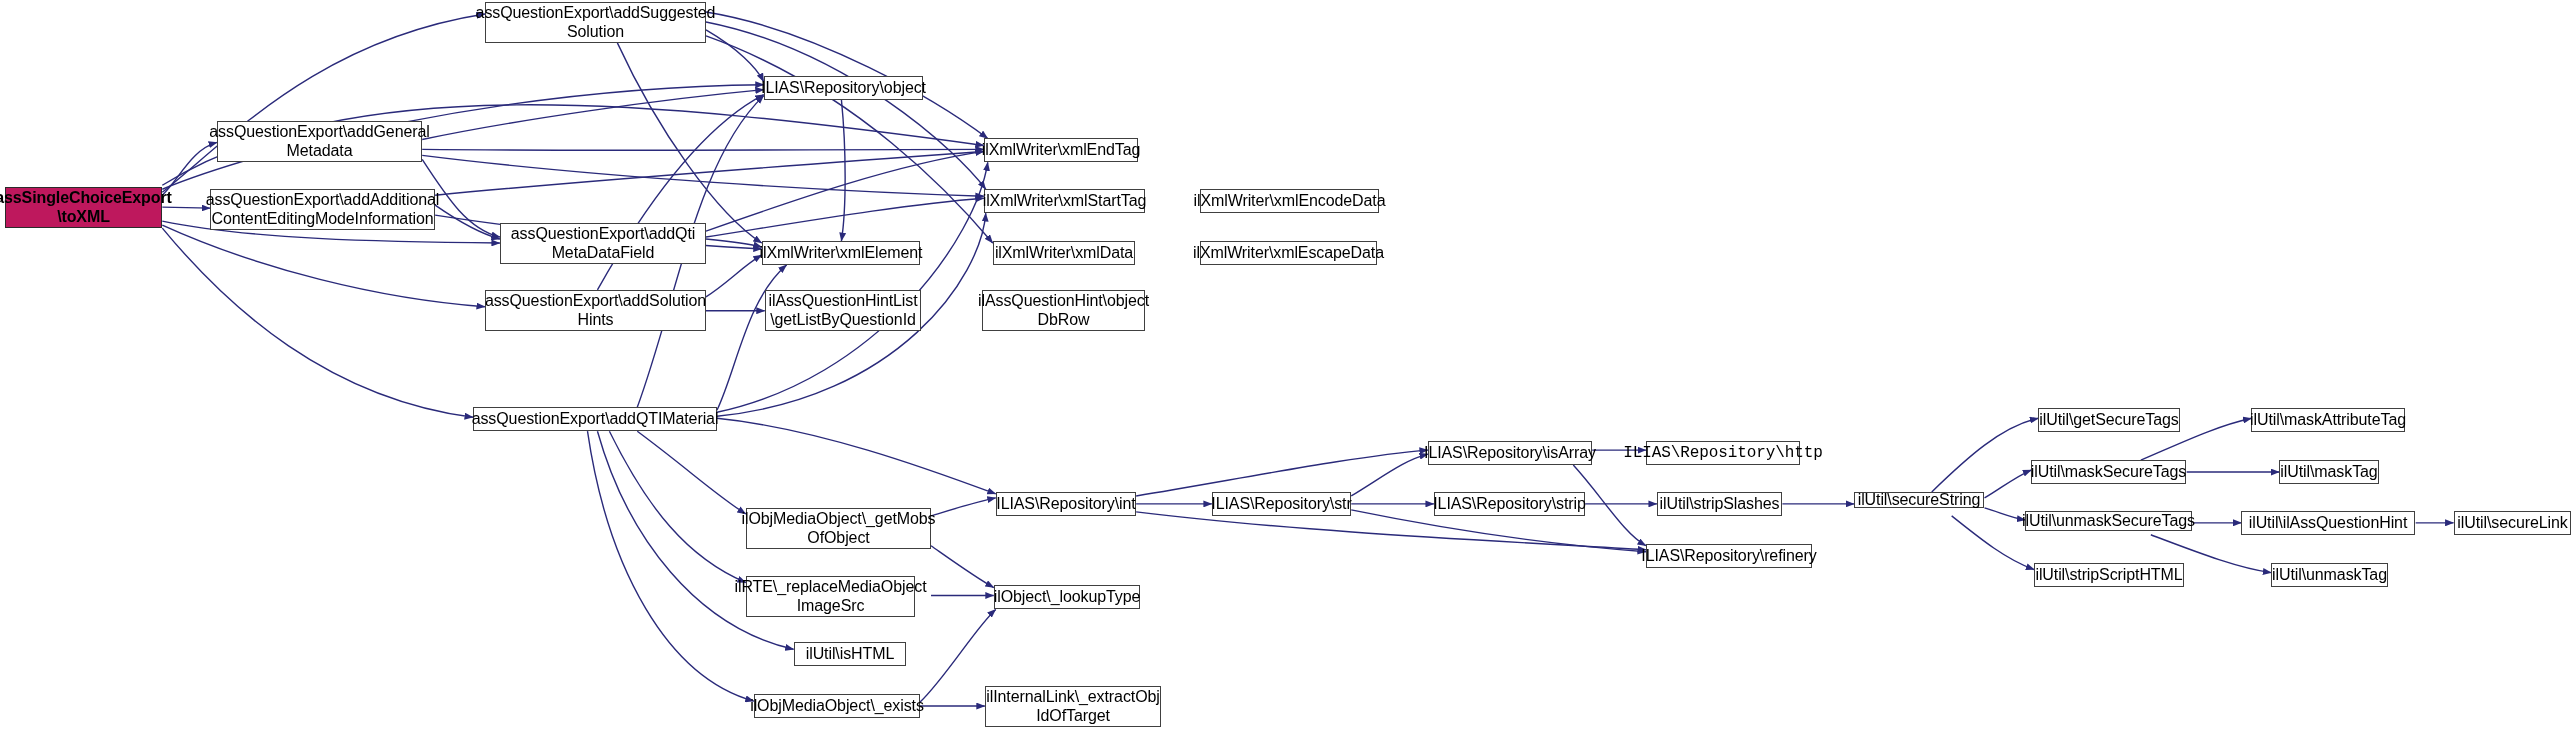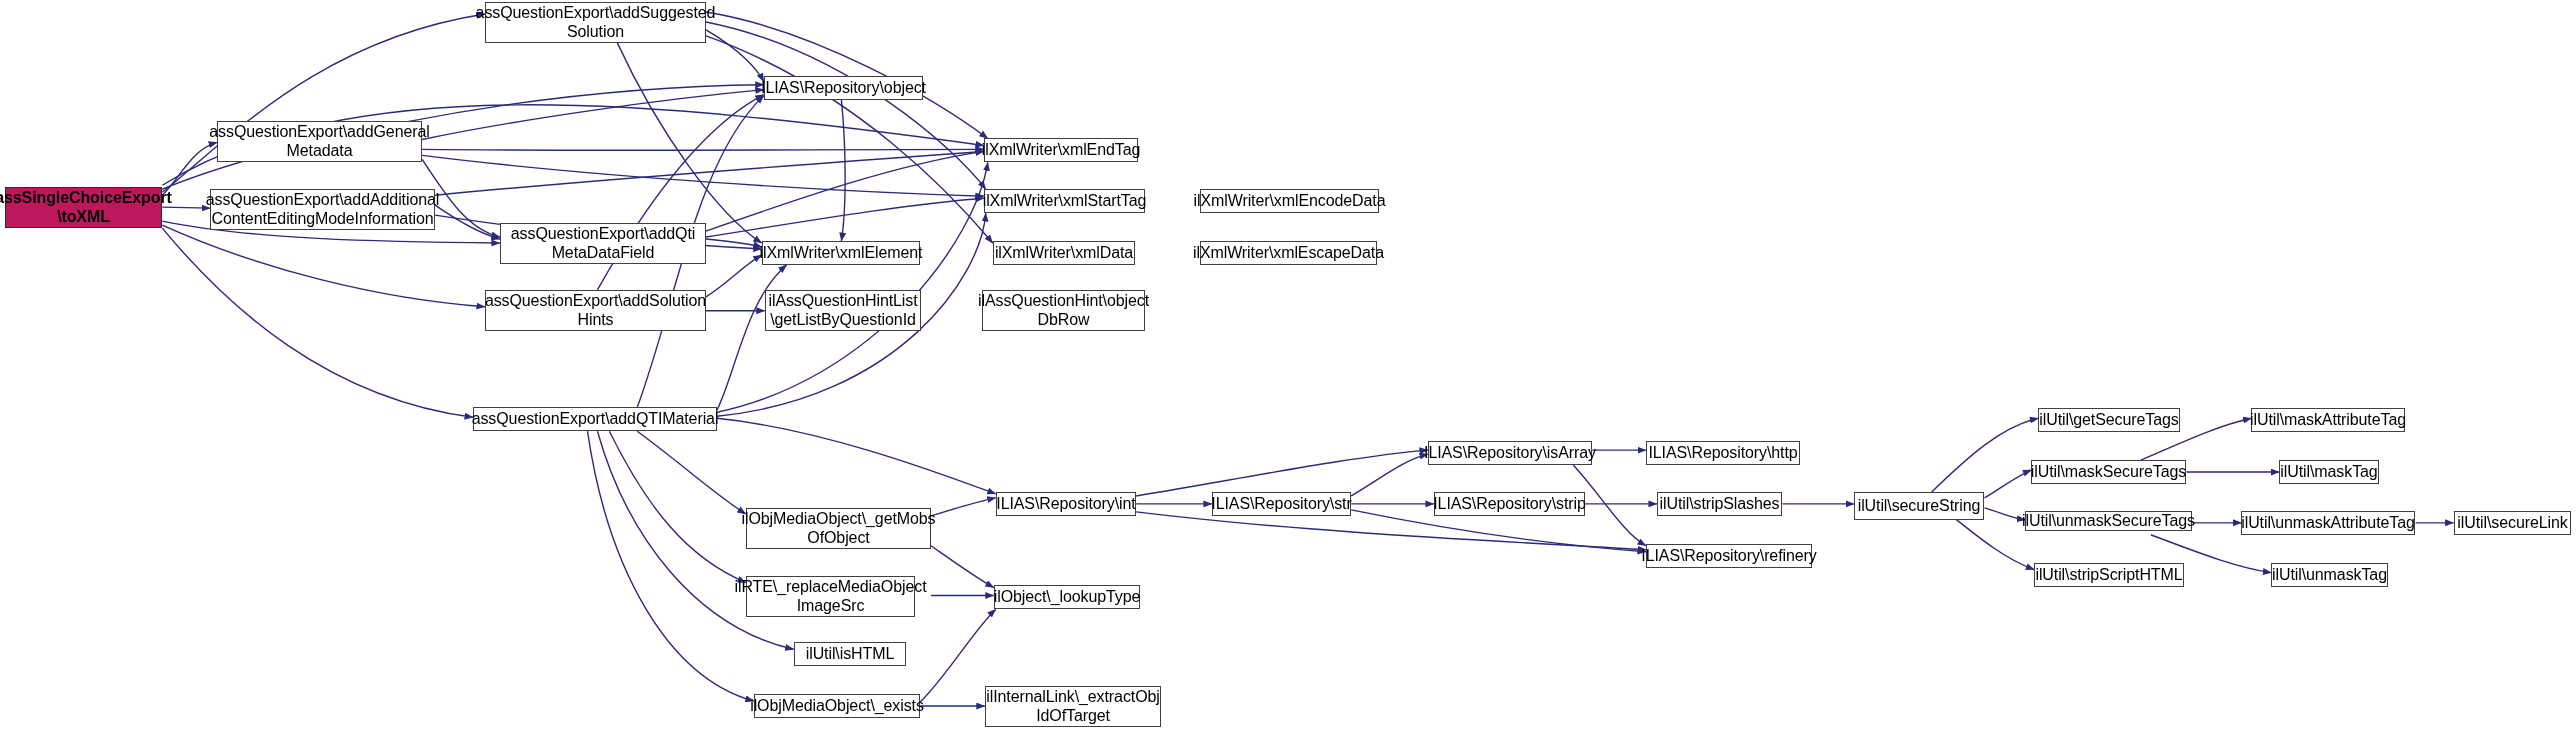--- a/index.html
+++ b/index.html
@@ -156,27 +156,27 @@
       <div class="gnode" style="left: 794px; top: 642px; width: 112px; height: 24px;"><span>ilUtil\isHTML</span></div>
       <div class="gnode" style="left: 754px; top: 694px; width: 166px; height: 24px;"><span>ilObjMediaObject\_exists</span></div>
       <div class="gnode" style="left: 985px; top: 686px; width: 176px; height: 41px;"><span>ilInternalLink\_extractObj
 IdOfTarget</span></div>
       <div class="gnode" style="left: 994px; top: 585px; width: 146px; height: 24px;"><span>ilObject\_lookupType</span></div>
       <div class="gnode" style="left: 996px; top: 492px; width: 140px; height: 24px;"><span>ILIAS\Repository\int</span></div>
       <div class="gnode" style="left: 1212px; top: 492px; width: 139px; height: 24px;"><span>ILIAS\Repository\str</span></div>
       <div class="gnode" style="left: 1428px; top: 441px; width: 164px; height: 24px;"><span>ILIAS\Repository\isArray</span></div>
       <div class="gnode" style="left: 1434px; top: 492px; width: 151px; height: 24px;"><span>ILIAS\Repository\strip</span></div>
       <div class="gnode" style="left: 1646px; top: 544px; width: 166px; height: 24px;"><span>ILIAS\Repository\refinery</span></div>
-      <div class="gnode" style="left: 1646px; top: 441px; width: 154px; height: 24px;"><span>ILIAS\Repository\http</span></div>
+      <div class="gnode" style="left: 1646px; top: 441px; width: 154px; height: 24px; font-family: Liberation Mono, monospace;"><span>ILIAS\Repository\http</span></div>
       <div class="gnode" style="left: 1657px; top: 492px; width: 125px; height: 24px;"><span>ilUtil\stripSlashes</span></div>
-      <div class="gnode" style="left: 1854px; top: 492px; width: 130px; height: 28px;"><span>ilUtil\secureString</span></div>
+      <div class="gnode" style="left: 1854px; top: 492px; width: 130px; height: 16px;"><span>ilUtil\secureString</span></div>
       <div class="gnode" style="left: 2038px; top: 408px; width: 142px; height: 24px;"><span>ilUtil\getSecureTags</span></div>
       <div class="gnode" style="left: 2031px; top: 460px; width: 155px; height: 24px;"><span>ilUtil\maskSecureTags</span></div>
       <div class="gnode" style="left: 2025px; top: 511px; width: 167px; height: 20px;"><span>ilUtil\unmaskSecureTags</span></div>
       <div class="gnode" style="left: 2034px; top: 563px; width: 150px; height: 24px;"><span>ilUtil\stripScriptHTML</span></div>
       <div class="gnode" style="left: 2251px; top: 408px; width: 154px; height: 24px;"><span>ilUtil\maskAttributeTag</span></div>
       <div class="gnode" style="left: 2279px; top: 460px; width: 100px; height: 24px;"><span>ilUtil\maskTag</span></div>
-      <div class="gnode" style="left: 2241px; top: 511px; width: 174px; height: 24px;"><span>ilUtil\unmaskAttributeTag</span></div>
+      <div class="gnode" style="left: 2241px; top: 511px; width: 174px; height: 24px;"><span>ilUtil\ilAssQuestionHint</span></div>
       <div class="gnode" style="left: 2271px; top: 563px; width: 117px; height: 24px;"><span>ilUtil\unmaskTag</span></div>
       <div class="gnode" style="left: 2454px; top: 511px; width: 117px; height: 24px;"><span>ilUtil\secureLink</span></div>
     </div>
 </div>
 
 
 </body></html>

